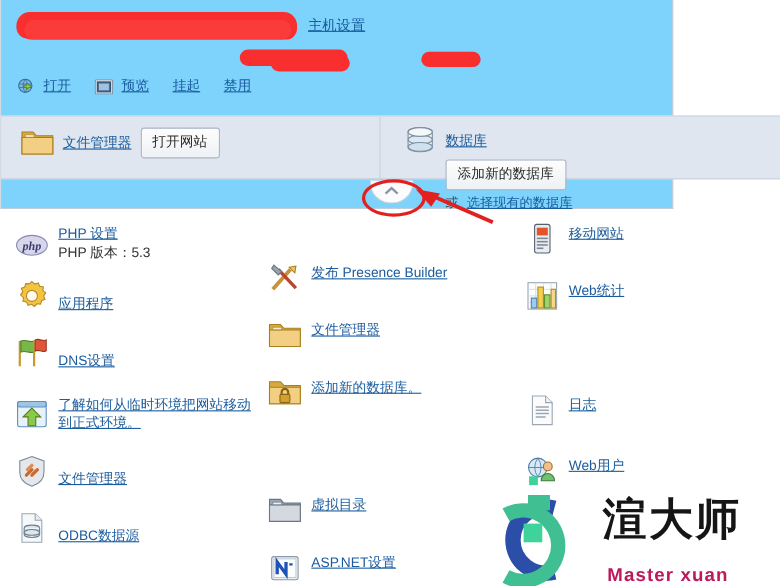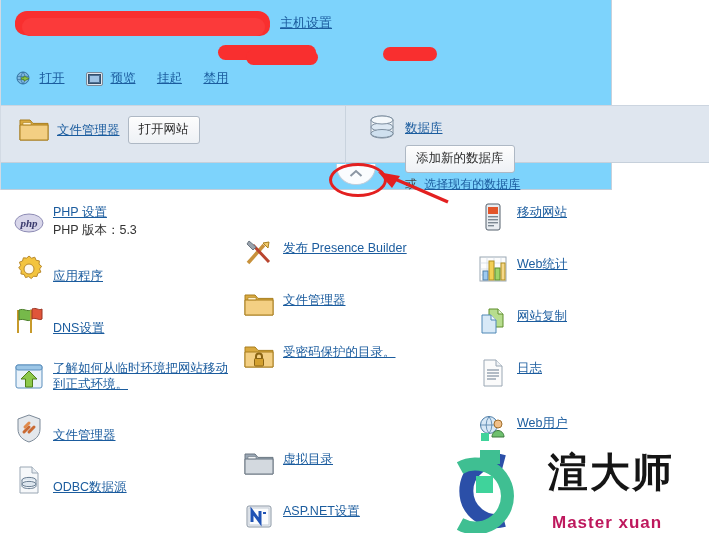--- a/index.html
+++ b/index.html
@@ -244,30 +244,21 @@
         </svg></span>
       <div class="tx"><a>DNS设置</a></div>
     </div>
     <div class="cell col2 w2 r3">
       <span class="ic"><svg width="30" height="30" viewBox="0 0 30 30">
           <path d="M1 5h10l3 3.4h15V25H1z" fill="#d9a93f" stroke="#a97f1e"></path>
           <path d="M1 10h28v15H1z" fill="#f3cf83" stroke="#a97f1e"></path>
           <path d="M12 17v-2.5a3 3 0 016 0V17" fill="none" stroke="#8a6413" stroke-width="2"></path>
           <rect x="10.5" y="16.5" width="9" height="7.5" rx="1" fill="#d3a02f" stroke="#8a6413"></rect>
         </svg></span>
-      <div class="tx"><a>受密码保护的目录。</a></div>
-    </div>
-    <div class="cell col3 w3 r3">
-      <span class="ic"><svg width="30" height="30" viewBox="0 0 30 30">
-          <path d="M11 3h9l5 5v13H11z" fill="#b7dd8e" stroke="#5f8e2c"></path>
-          <path d="M20 3v5h5" fill="#e8f5d8" stroke="#5f8e2c"></path>
-          <path d="M4 9h9l5 5v13H4z" fill="#d8e9f7" stroke="#4e87b5"></path>
-          <path d="M13 9v5h5" fill="#f1f8fd" stroke="#4e87b5"></path>
-        </svg></span>
-      <div class="tx"><a>网站复制</a></div>
+      <div class="tx"><a>添加新的数据库。</a></div>
     </div>
     <div class="cell col1 w1 r4">
       <span class="ic"><svg width="30" height="30" viewBox="0 0 30 30">
           <rect x="2" y="3" width="26" height="23" rx="2" fill="#e9f2fa" stroke="#5b8fbd"></rect>
           <rect x="2" y="3" width="26" height="5" rx="2" fill="#9cc6e6" stroke="#5b8fbd"></rect>
           <path d="M15 9l8 8h-4.5v8h-7v-8H7z" fill="#8cc84b" stroke="#4f8018"></path>
         </svg></span>
       <div class="tx"><a>了解如何从临时环境把网站移动到正式环境。</a></div>
     </div>
     <div class="cell col3 w3 r4">

